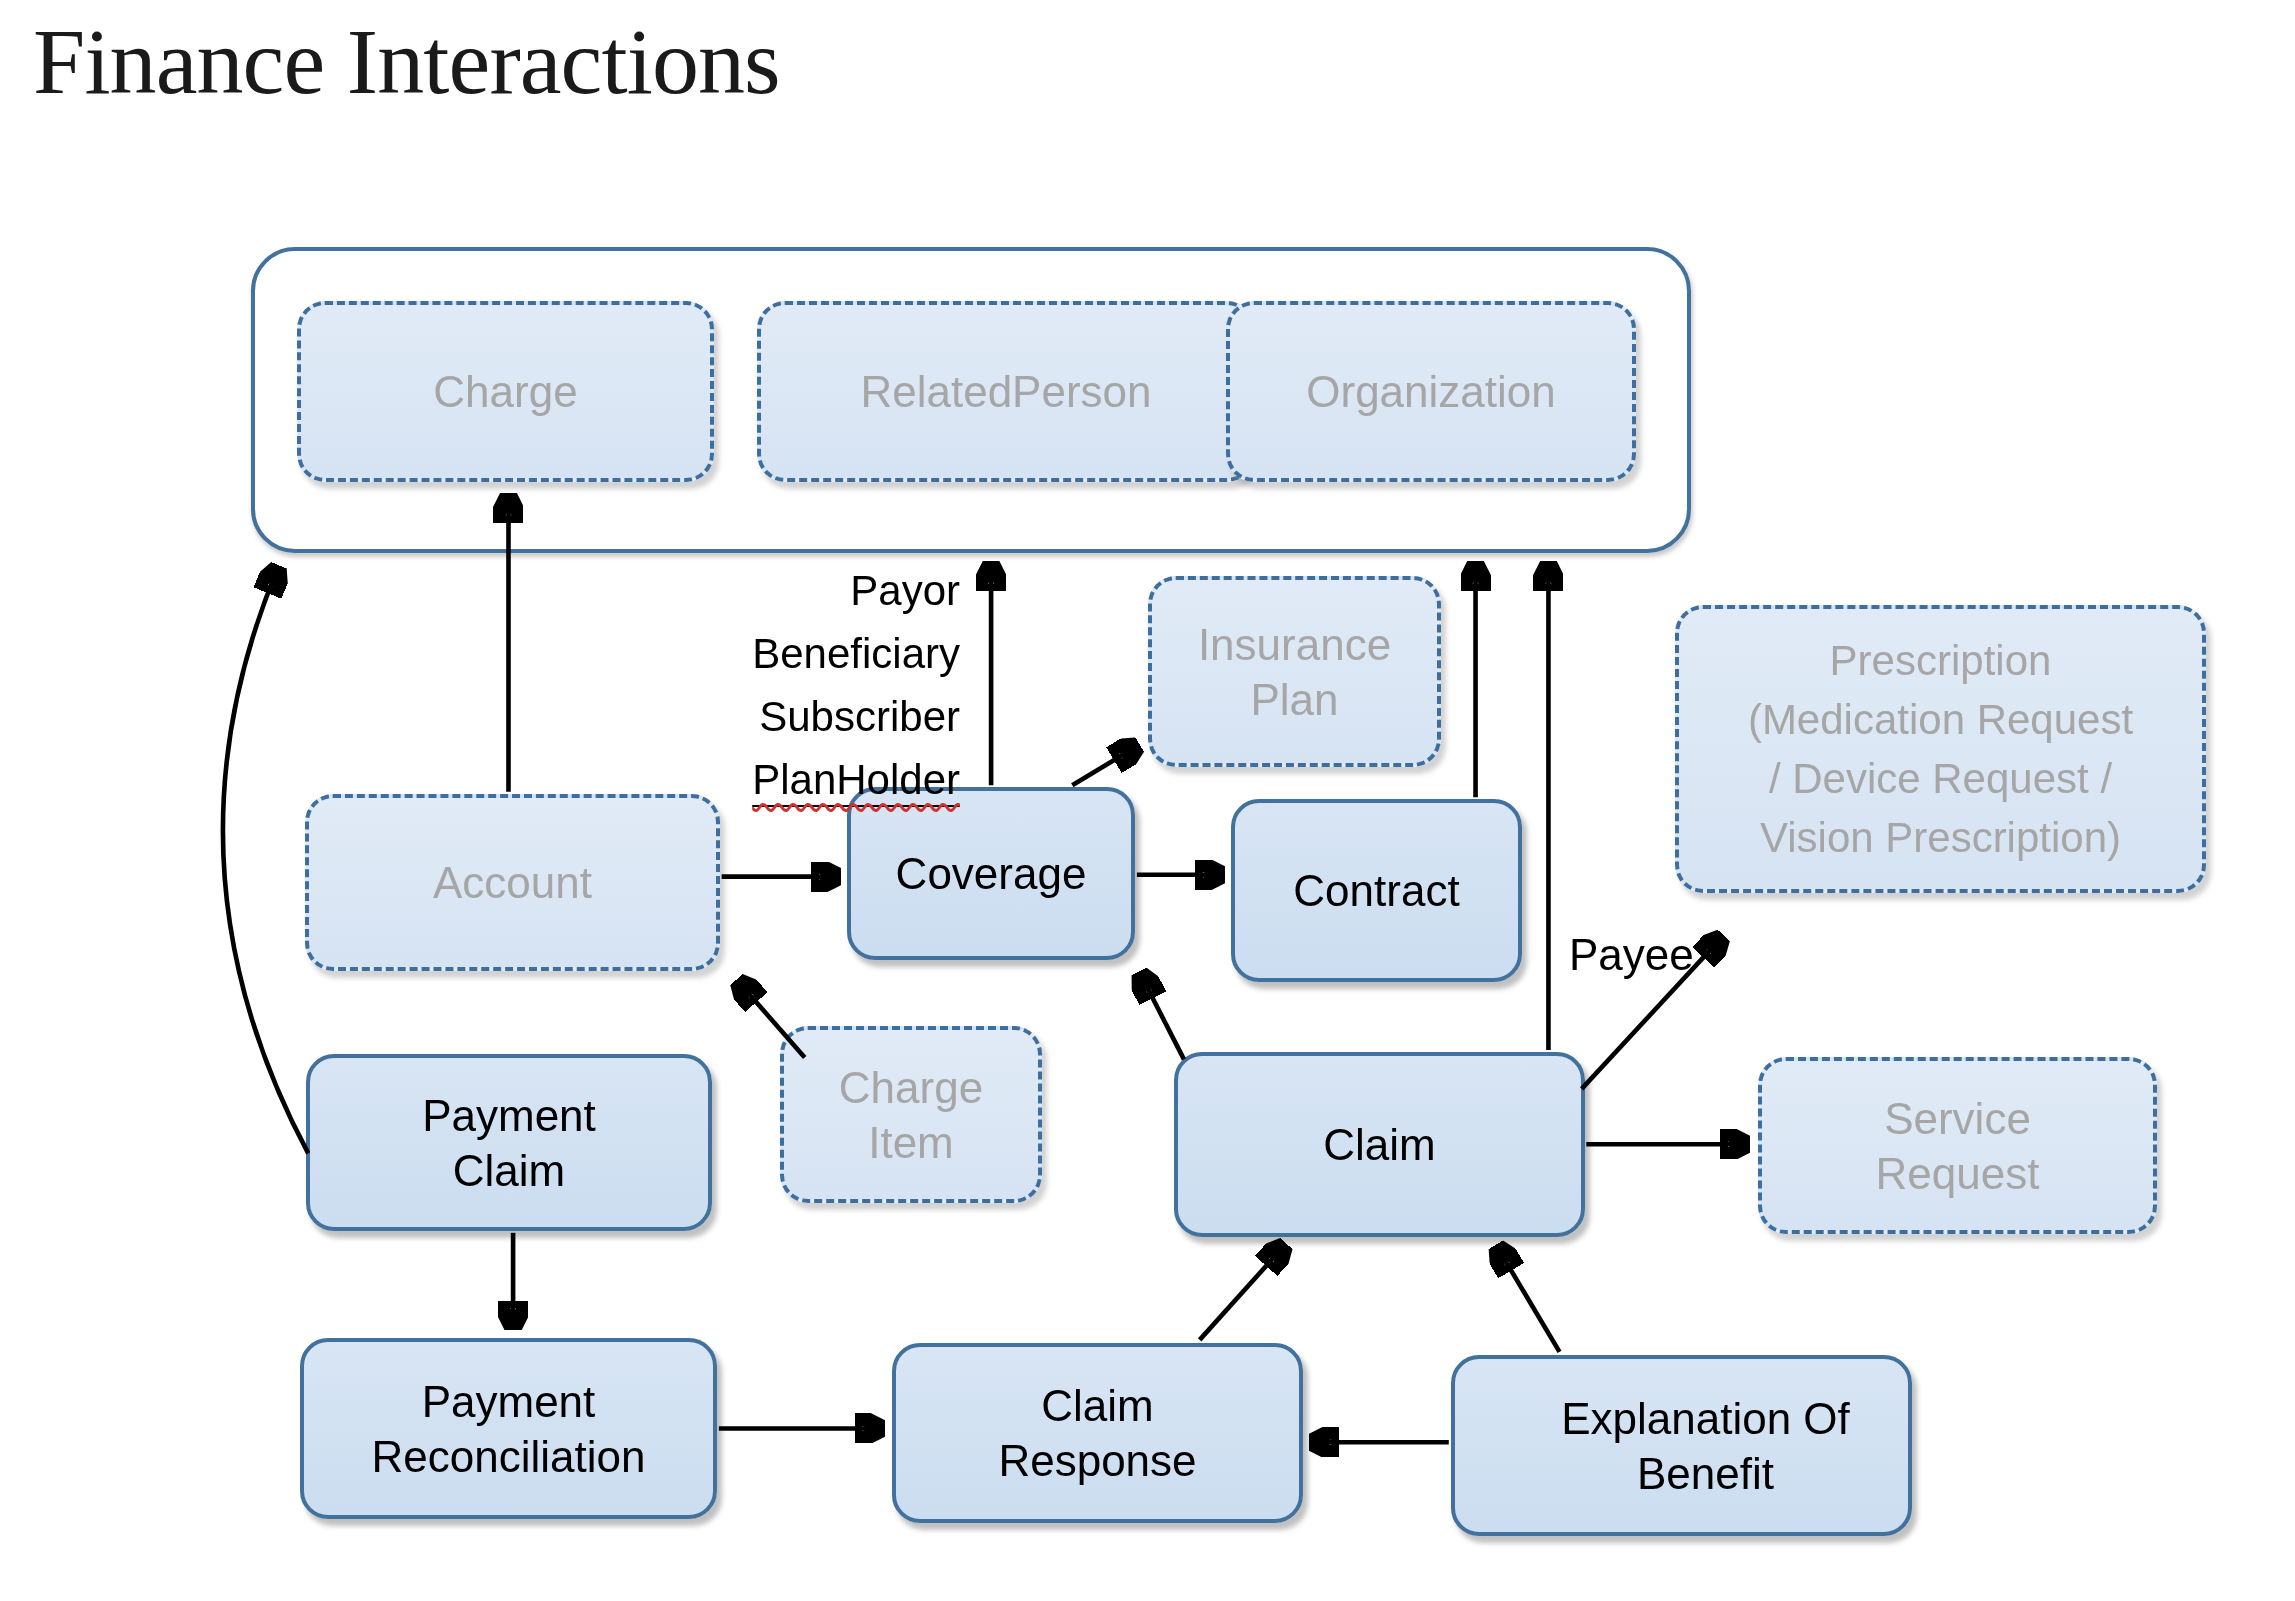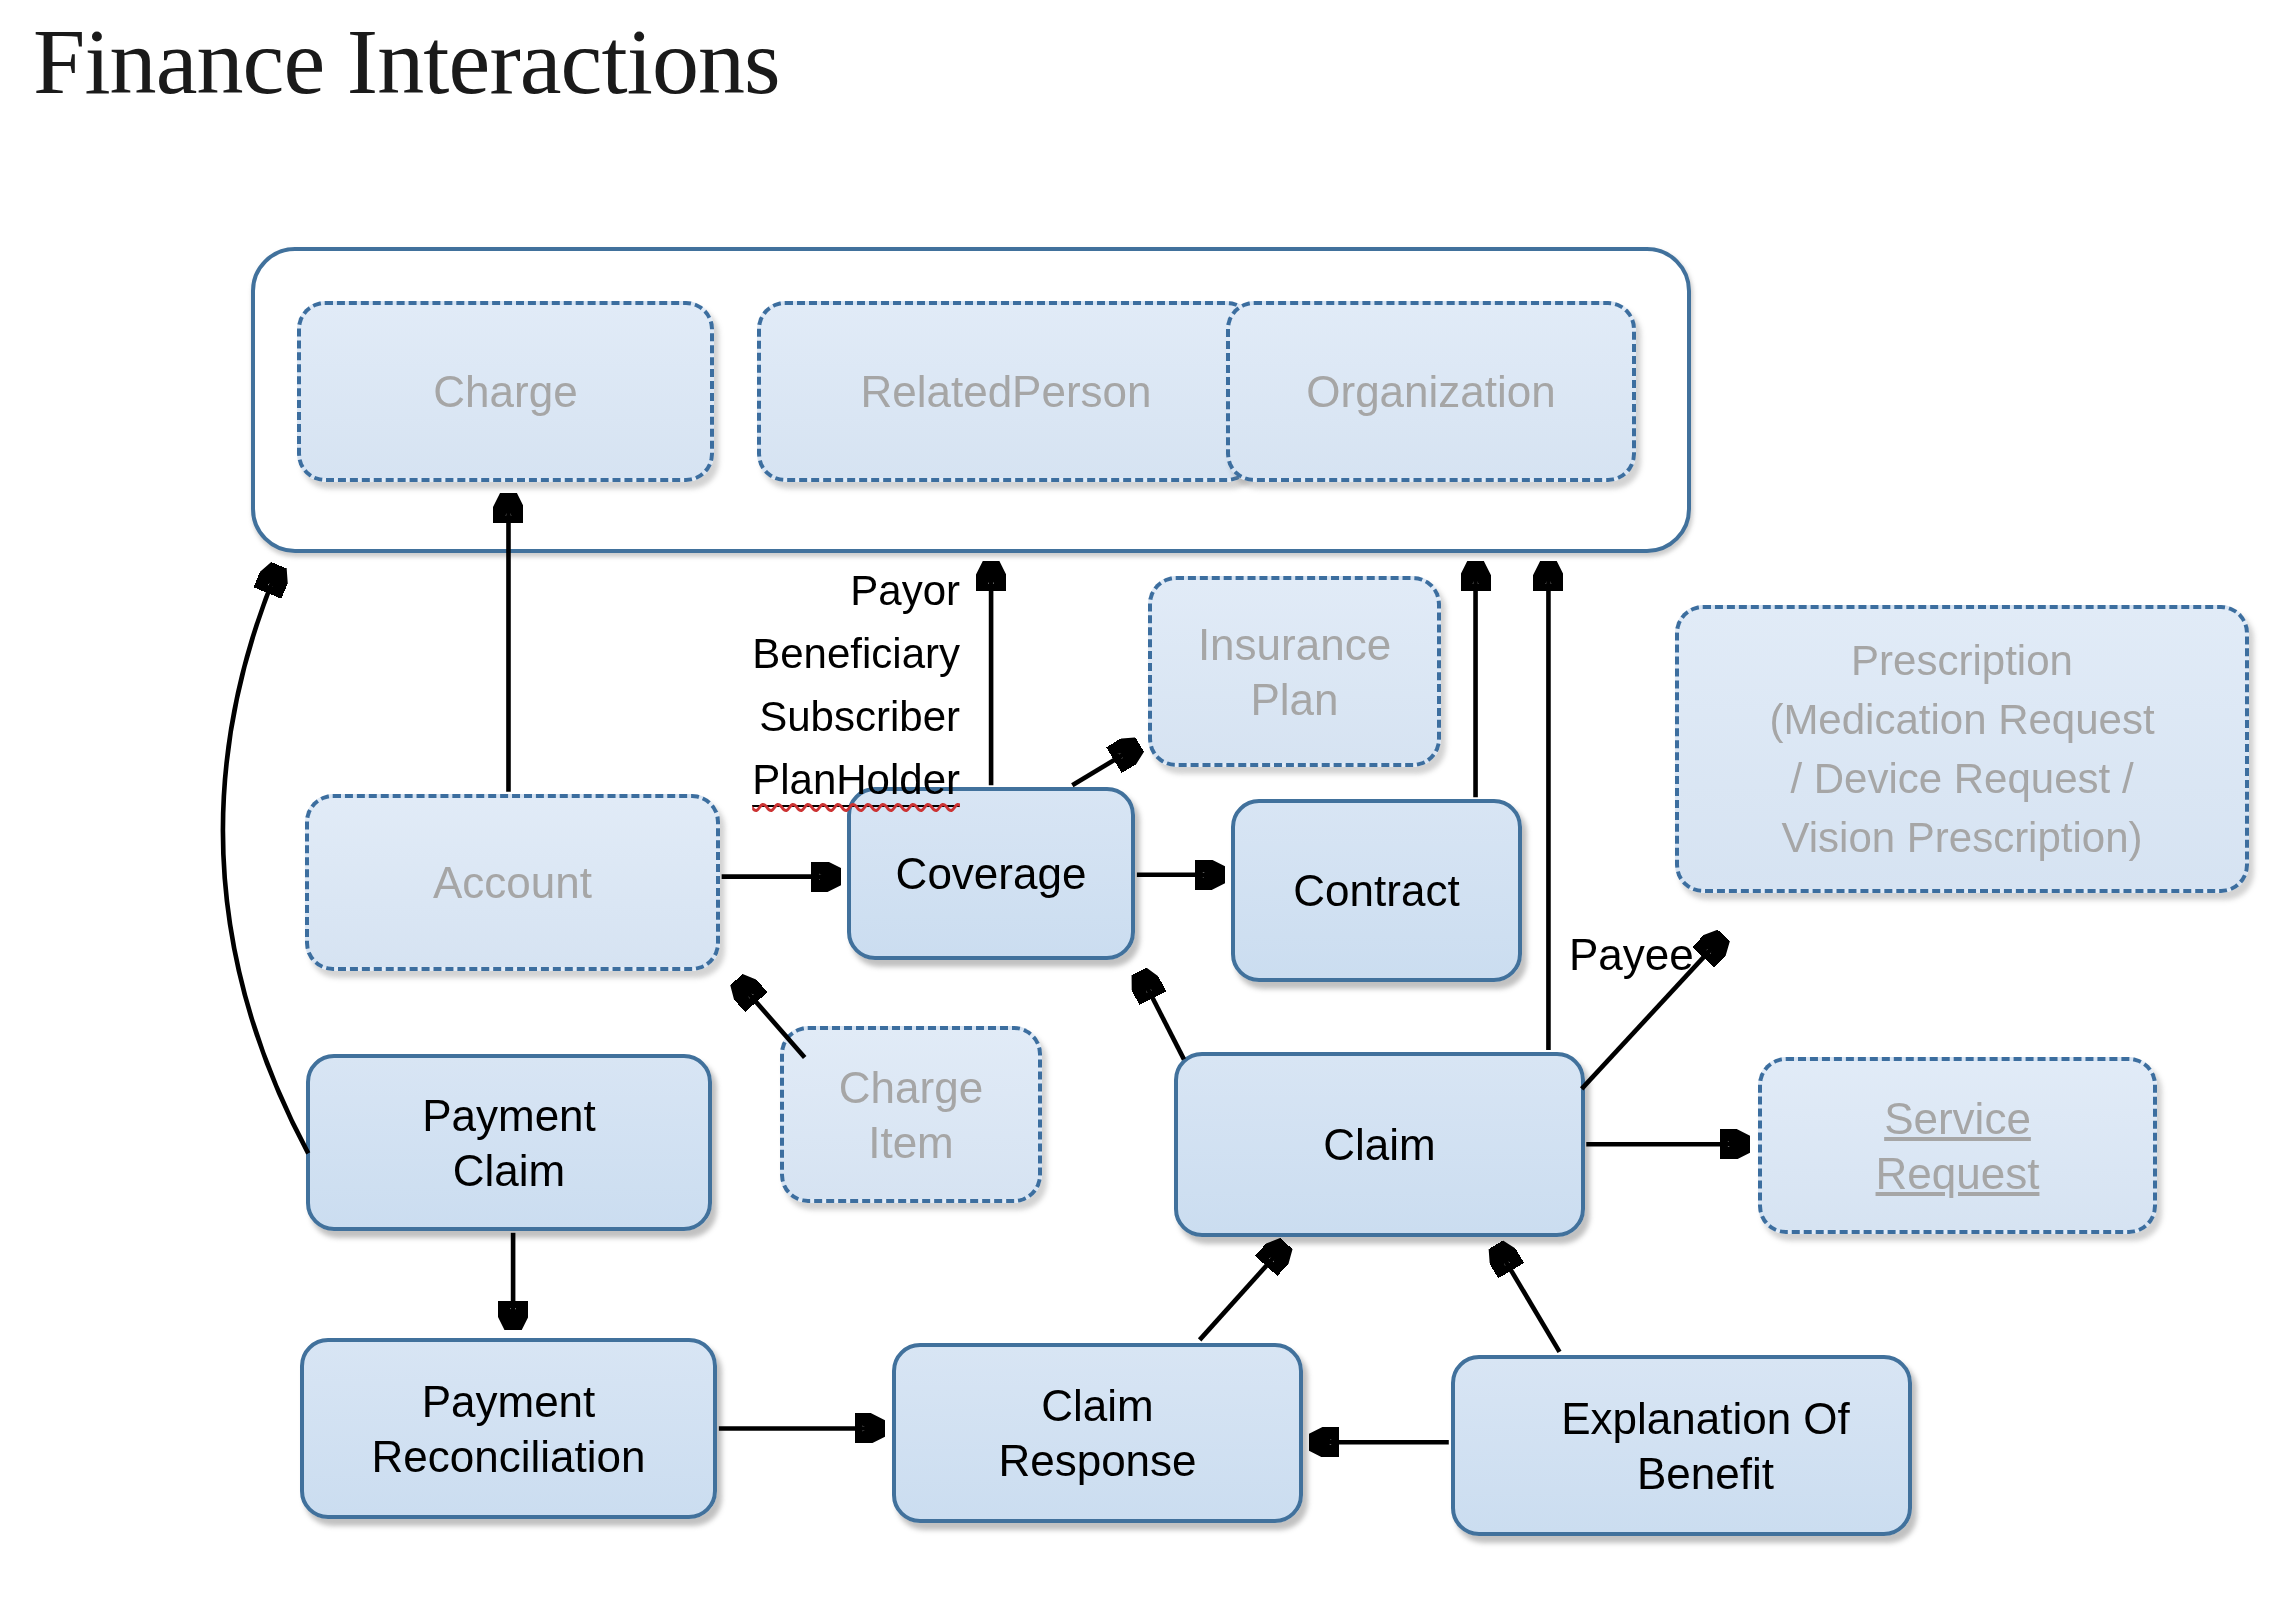--- a/index.html
+++ b/index.html
@@ -61,34 +61,34 @@
   <div class="node dashed" style="left:757px;top:301px;width:498px;height:181px;">
     <span class="lbl">RelatedPerson</span>
   </div>
   <div class="node dashed" style="left:1226px;top:301px;width:410px;height:181px;">
     <span class="lbl">Organization</span>
   </div>
   <div class="node dashed" style="left:1148px;top:576px;width:293px;height:191px;">
     <span class="lbl">Insurance</span>
     <span class="lbl">Plan</span>
   </div>
-  <div class="node dashed" style="left:1675px;top:605px;width:574px;height:288px;font-size:42px;line-height:59px;">
+  <div class="node dashed" style="left:1675px;top:605px;width:531px;height:288px;font-size:42px;line-height:59px;">
     <span class="lbl">Prescription</span>
     <span class="lbl">(Medication Request</span>
     <span class="lbl">/ Device Request /</span>
     <span class="lbl">Vision Prescription)</span>
   </div>
   <div class="node dashed" style="left:305px;top:794px;width:415px;height:177px;">
     <span class="lbl">Account</span>
   </div>
   <div class="node dashed" style="left:780px;top:1026px;width:262px;height:177px;">
     <span class="lbl">Charge</span>
     <span class="lbl">Item</span>
   </div>
-  <div class="node dashed" style="left:1758px;top:1057px;width:399px;height:177px;text-decoration:underline;">
+  <div class="node dashed" style="left:1758px;top:1057px;width:399px;height:177px;">
     <span class="lbl">Service</span>
     <span class="lbl">Request</span>
   </div>
 
   <div class="node solid" style="left:847px;top:787px;width:288px;height:173px;">
     <span class="lbl">Coverage</span>
   </div>
   <div class="node solid" style="left:1231px;top:799px;width:291px;height:183px;">
     <span class="lbl">Contract</span>
   </div>

